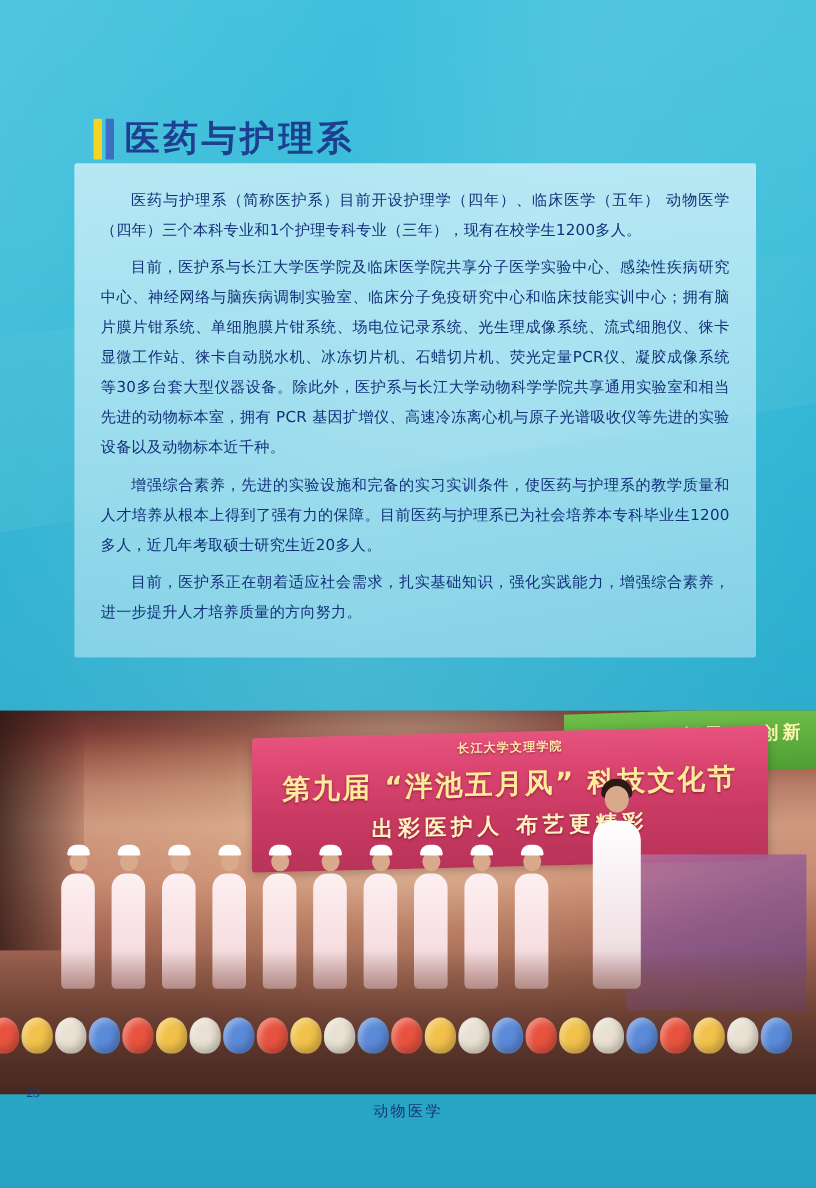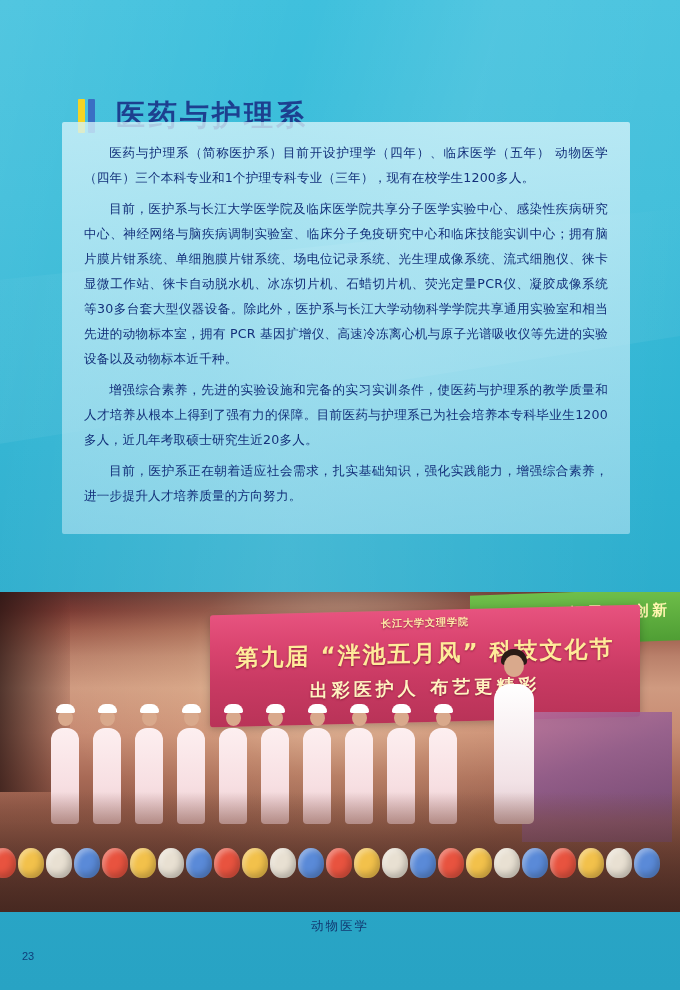--- a/index.html
+++ b/index.html
@@ -43,21 +43,21 @@
     pointer-events: none;
   }
 
   
   .header {
     position: absolute;
     left: 78px;
     top: 82px;
     display: flex;
     align-items: center;
-    gap: 12px;
+    gap: 0;
   }
   .flag-mark {
     width: 26px;
     height: 34px;
     display: flex;
     gap: 3px;
   }
   .flag-mark i {
     display: block;
     width: 7px;
@@ -74,21 +74,21 @@
     letter-spacing: 3px;
     color: #1d3f8f;
     line-height: 1;
     white-space: nowrap;
   }
 
   
   .article {
     position: absolute;
     left: 62px;
-    top: 122px;
+    top: 136px;
     width: 568px;
     padding: 18px 22px 26px 22px;
     box-sizing: border-box;
     background: linear-gradient(180deg, rgba(214,243,250,0.78) 0%, rgba(196,236,247,0.72) 45%, rgba(180,228,243,0.62) 100%);
     border-radius: 2px;
   }
   .article p {
     margin: 0 0 6px 0;
     text-indent: 2em;
     font-family: "DejaVu Sans", sans-serif;
@@ -280,24 +280,24 @@
     top: 918px;
     text-align: center;
     color: #123a72;
     font-size: 12.5px;
     letter-spacing: 2px;
     font-family: "DejaVu Sans", sans-serif;
   }
   .page-number {
     position: absolute;
     left: 22px;
-    top: 950px;
+    top: 905px;
     color: #0f3f7a;
     font-size: 11px;
-    font-family: Liberation Sans, sans-serif;
+    font-family: Liberation Serif, serif;
   }
 </style>
 </head>
 <body>
 
 <div class="page">
   <div class="bg-sweep"></div>
   <div class="bg-sweep2"></div>
 
   <div class="header">

